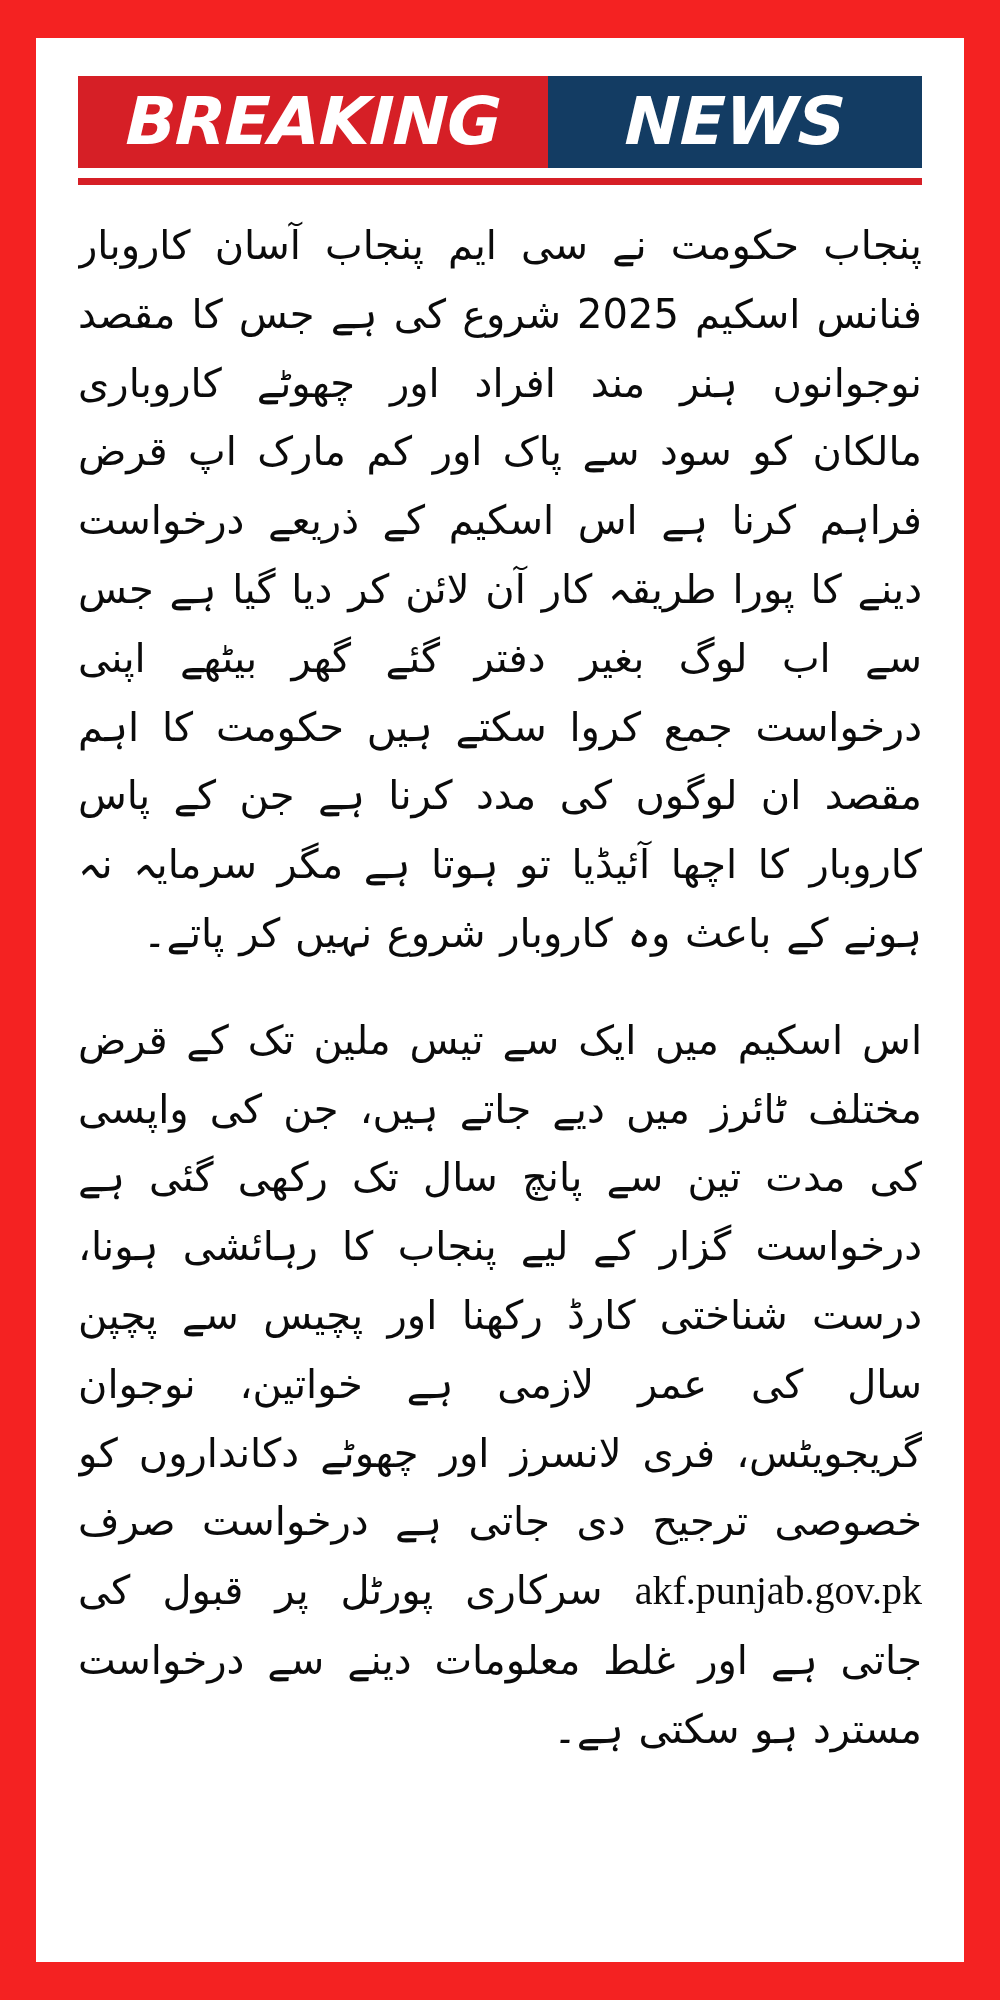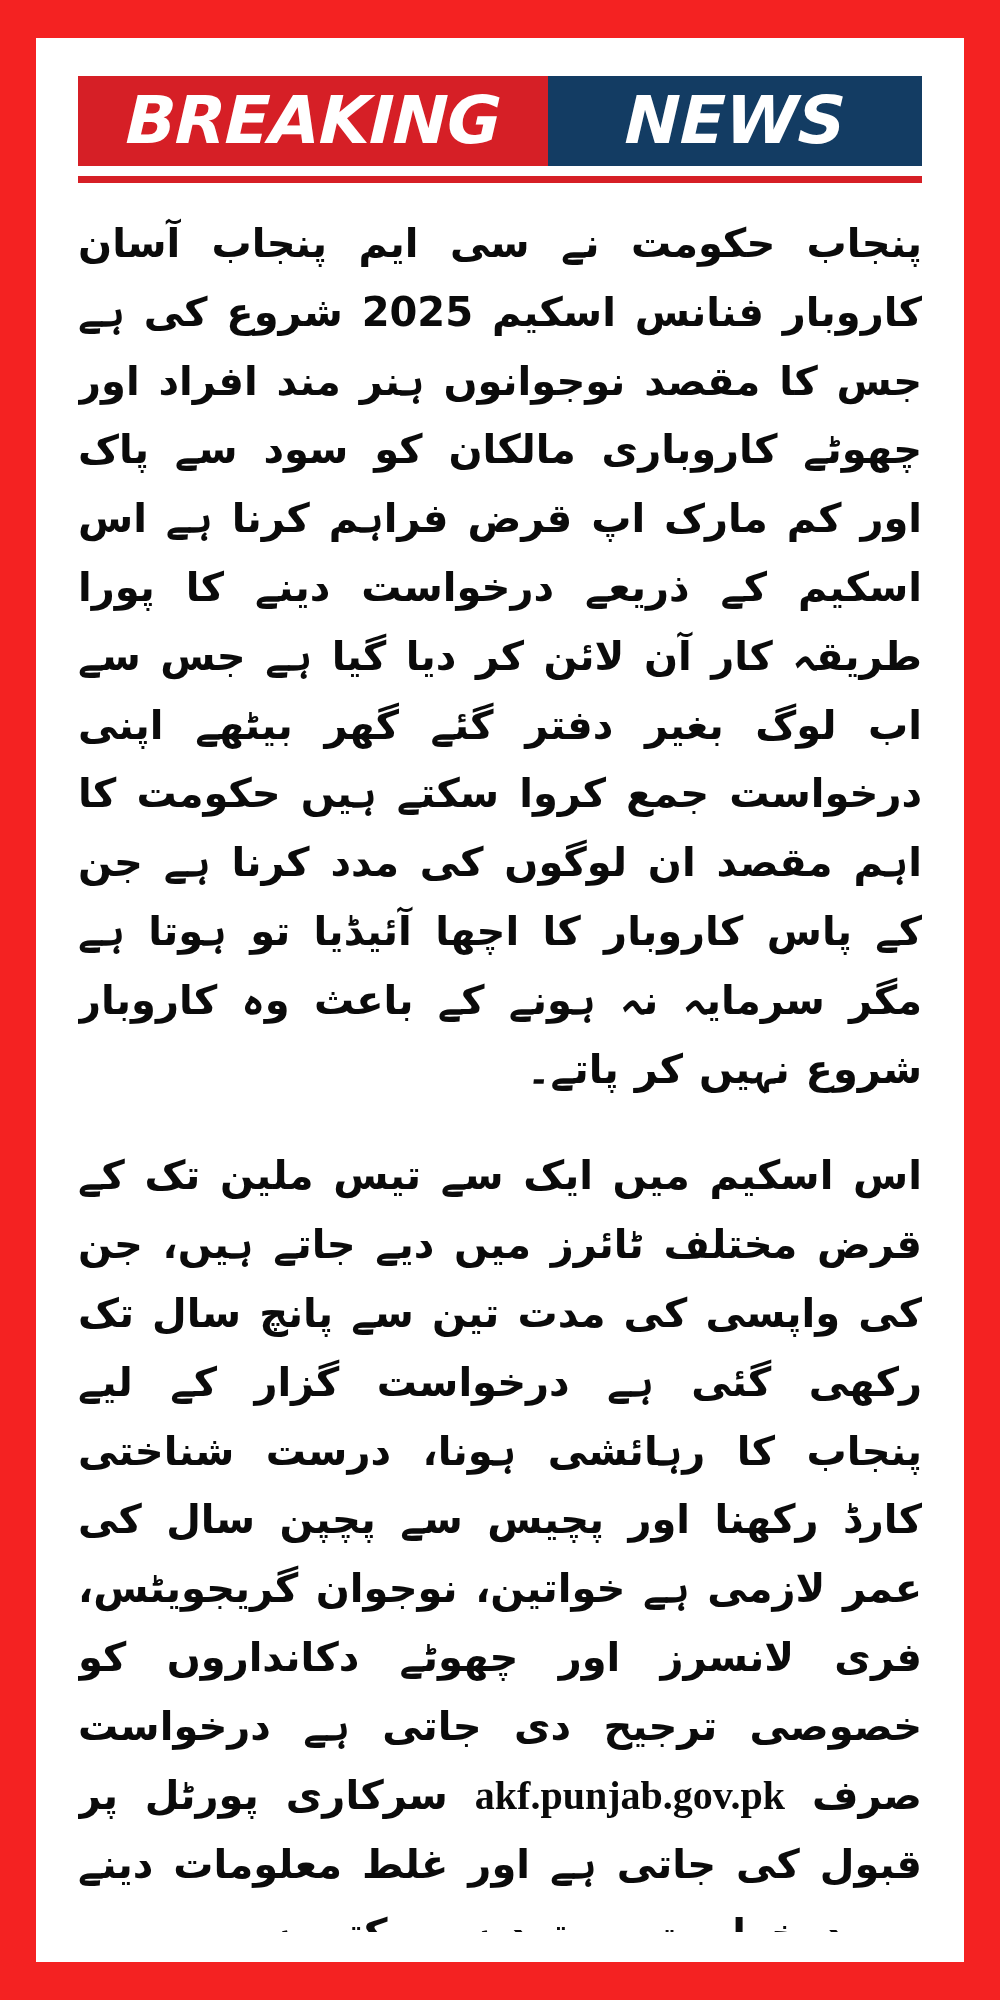--- a/index.html
+++ b/index.html
@@ -81,21 +81,20 @@
   }
   .article p {
     margin: 0 0 38px 0;
     font-family: "DejaVu Sans", sans-serif;
     font-size: 40px;
     line-height: 1.72;
     color: #0B0B0B;
     text-align: justify;
     text-justify: inter-word;
     word-spacing: 2px;
-    font-weight: bold;
   }
   .article p:last-child {
     margin-bottom: 0;
   }
   .ltr-inline {
     direction: ltr;
     unicode-bidi: embed;
     font-family: "Liberation Serif", serif;
   }
 </style>

